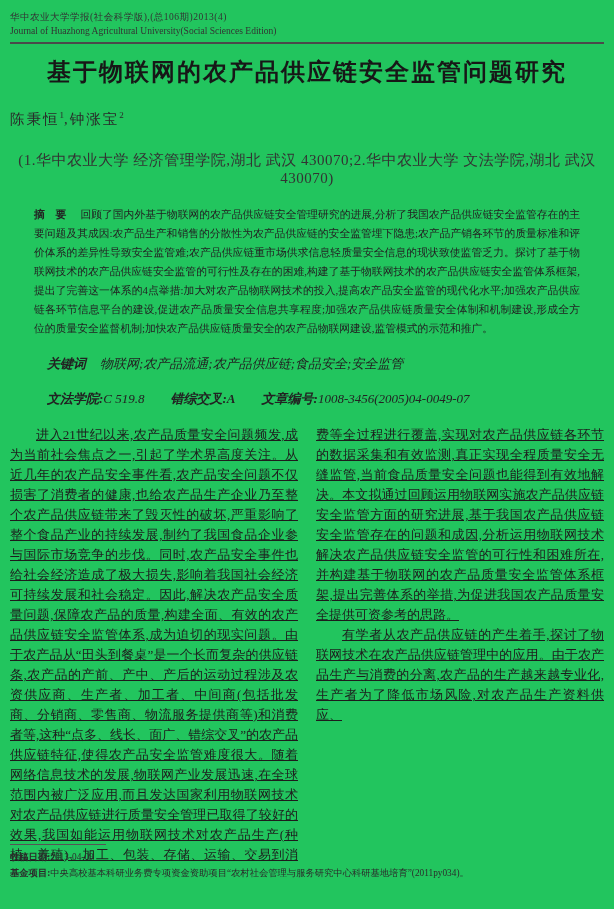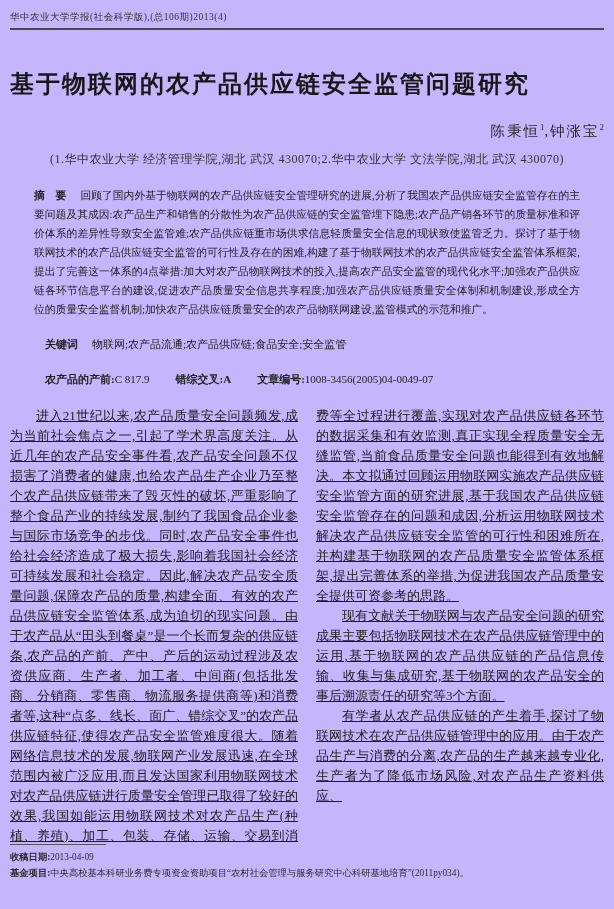--- a/index.html
+++ b/index.html
@@ -2,69 +2,70 @@
 <html lang="zh"><head>
 <meta charset="utf-8">
 <style>
   * { margin: 0; padding: 0; box-sizing: border-box; }
   html, body { background: #ffffff; }
   body { font-family: "Liberation Serif", "DejaVu Serif", serif; color: #1f1f1f; }
   .page {
     position: relative;
     width: 614px; height: 909px;
     margin: 0 auto;
-    background: #c4b5fd;
+    background: #22c55e;
     padding: 10px 10px 6px 10px;
     overflow: hidden;
   }
   
   .running-head { line-height: 14px; }
   .rh-cn { font-size: 9.5px; color: #333; letter-spacing: .5px; }
   .rh-en { font-size: 9.5px; color: #333; }
   .head-rule { border: none; border-top: 2px solid #4a4a4a; margin-top: 4px; }
 
   
   .title {
-    margin-top: 38px;
-    text-align: left;
+    margin-top: 12px;
+    text-align: center;
     font-size: 24px;
     font-weight: bold;
     letter-spacing: 2px;
     color: #171717;
   }
   .authors {
     margin-top: 22px;
-    text-align: right;
+    text-align: left;
     font-size: 14.5px;
     letter-spacing: 2px;
     color: #2a2a2a;
   }
   .authors sup { font-size: 9px; letter-spacing: 0; }
   .affiliation {
-    margin-top: 10px;
+    margin-top: 22px;
     text-align: center;
-    font-size: 12px;
+    font-size: 15px;
     color: #333;
     letter-spacing: .5px;
   }
 
   
   .abstract-block {
     margin: 18px 24px 14px 24px;
     font-size: 10.8px;
     line-height: 19px;
     text-align: justify;
     color: #222;
   }
   .abstract-block .lbl { font-weight: bold; }
   .kw-line, .meta-line {
     margin: 16px 24px;
-    font-size: 11px;
+    font-size: 13px;
     line-height: 19px;
     color: #222;
+    font-style: italic;
   }
   .kw-line { text-indent: 1em; }
   .meta-line { text-indent: 1em; margin-top: 1px; }
   .kw-line .lbl, .meta-line .lbl { font-weight: bold; }
   .meta-sep { display: inline-block; width: 26px; }
   .kw-gap { display: inline-block; width: 14px; }
 
   
   .columns {
     margin-top: 17px;
@@ -105,46 +106,46 @@
   .fn-rule { border: none; border-top: 1.5px solid #555; width: 96px; margin: 0 0 5px 0; }
   .fn-line .lbl { font-weight: bold; }
 </style>
 </head>
 <body>
 
 <div class="page">
 
   <div class="running-head">
     <div class="rh-cn">华中农业大学学报(社会科学版),(总106期)2013(4)</div>
+    <div class="rh-en">Journal of Huazhong Agricultural University(Social Sciences Edition)</div>
   </div>
   <hr class="head-rule">
 
   <h1 class="title">基于物联网的农产品供应链安全监管问题研究</h1>
 
   <div class="authors">
     <span><span>陈秉恒</span><sup>1</sup></span><span>,</span><span><span>钟涨宝</span><sup>2</sup></span>
   </div>
 
   <div class="affiliation">(1.华中农业大学 经济管理学院,湖北 武汉 430070;2.华中农业大学 文法学院,湖北 武汉 430070)</div>
 
   <div class="abstract-block">
     <span class="lbl">摘　要</span><span class="kw-gap"></span><span>回顾了国内外基于物联网的农产品供应链安全管理研究的进展,分析了我国农产品供应链安全监管存在的主要问题及其成因:农产品生产和销售的分散性为农产品供应链的安全监管埋下隐患;农产品产销各环节的质量标准和评价体系的差异性导致安全监管难;农产品供应链重市场供求信息轻质量安全信息的现状致使监管乏力。探讨了基于物联网技术的农产品供应链安全监管的可行性及存在的困难,构建了基于物联网技术的农产品供应链安全监管体系框架,提出了完善这一体系的4点举措:加大对农产品物联网技术的投入,提高农产品安全监管的现代化水平;加强农产品供应链各环节信息平台的建设,促进农产品质量安全信息共享程度;加强农产品供应链质量安全体制和机制建设,形成全方位的质量安全监督机制;加快农产品供应链质量安全的农产品物联网建设,监管模式的示范和推广。</span>
   </div>
 
   <div class="kw-line">
     <span class="lbl">关键词</span><span class="kw-gap"></span><span>物联网;农产品流通;农产品供应链;食品安全;安全监管</span>
   </div>
 
   <div class="meta-line">
-    <span class="lbl">农产品的产前:</span><span>C 817.9</span><span class="meta-sep"></span><span class="lbl">错综交叉:</span><span class="lbl">A</span><span class="meta-sep"></span><span class="lbl">文章编号:</span><span>1008-3456(2005)04-0049-07</span>
+    <span class="lbl">文法学院:</span><span>C 519.8</span><span class="meta-sep"></span><span class="lbl">错综交叉:</span><span class="lbl">A</span><span class="meta-sep"></span><span class="lbl">文章编号:</span><span>1008-3456(2005)04-0049-07</span>
   </div>
 
   <div class="columns">
     <p>进入21世纪以来,农产品质量安全问题频发,成为当前社会焦点之一,引起了学术界高度关注。从近几年的农产品安全事件看,农产品安全问题不仅损害了消费者的健康,也给农产品生产企业乃至整个农产品供应链带来了毁灭性的破坏,严重影响了整个食品产业的持续发展,制约了我国食品企业参与国际市场竞争的步伐。同时,农产品安全事件也给社会经济造成了极大损失,影响着我国社会经济可持续发展和社会稳定。因此,解决农产品安全质量问题,保障农产品的质量,构建全面、有效的农产品供应链安全监管体系,成为迫切的现实问题。由于农产品从“田头到餐桌”是一个长而复杂的供应链条,农产品的产前、产中、产后的运动过程涉及农资供应商、生产者、加工者、中间商(包括批发商、分销商、零售商、物流服务提供商等)和消费者等,这种“点多、线长、面广、错综交叉”的农产品供应链特征,使得农产品安全监管难度很大。随着网络信息技术的发展,物联网产业发展迅速,在全球范围内被广泛应用,而且发达国家利用物联网技术对农产品供应链进行质量安全管理已取得了较好的效果,我国如能运用物联网技术对农产品生产(种植、养殖)、加工、包装、存储、运输、交易到消费等全过程进行覆盖,实现对农产品供应链各环节的数据采集和有效监测,真正实现全程质量安全无缝监管,当前食品质量安全问题也能得到有效地解决。本文拟通过回顾运用物联网实施农产品供应链安全监管方面的研究进展,基于我国农产品供应链安全监管存在的问题和成因,分析运用物联网技术解决农产品供应链安全监管的可行性和困难所在,并构建基于物联网的农产品质量安全监管体系框架,提出完善体系的举措,为促进我国农产品质量安全提供可资参考的思路。</p>
-    <p>现有文献关于物联网与农产品安全问题的研究成果主要包括物联网技术在农产品供应链管理中的运用,基于物联网的农产品供应链的产品信息传输、收集与集成研究,基于物联网的农产品安全的事后溯源责任的研究等3个方面。</p>
     <p>有学者从农产品供应链的产生着手,探讨了物联网技术在农产品供应链管理中的应用。由于农产品生产与消费的分离,农产品的生产越来越专业化,生产者为了降低市场风险,对农产品生产资料供应、</p>
   </div>
 
   <div class="footnote">
     <hr class="fn-rule">
     <div class="fn-line">
       <span class="lbl">收稿日期:</span><span>2013-04-09</span>
     </div>
     <div class="fn-line">
       <span class="lbl">基金项目:</span><span>中央高校基本科研业务费专项资金资助项目“农村社会管理与服务研究中心科研基地培育”(2011py034)。</span>

